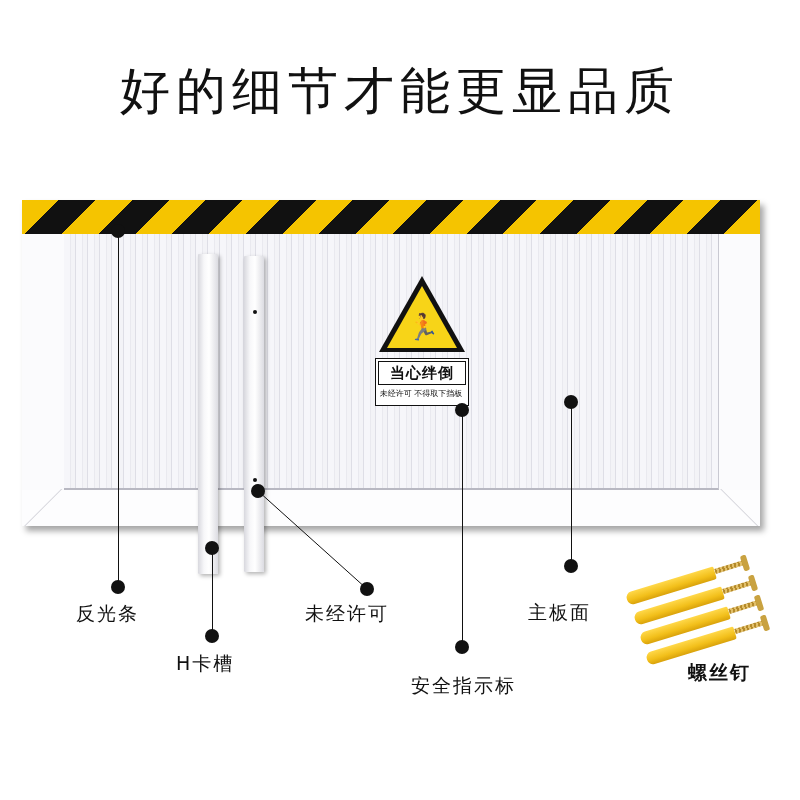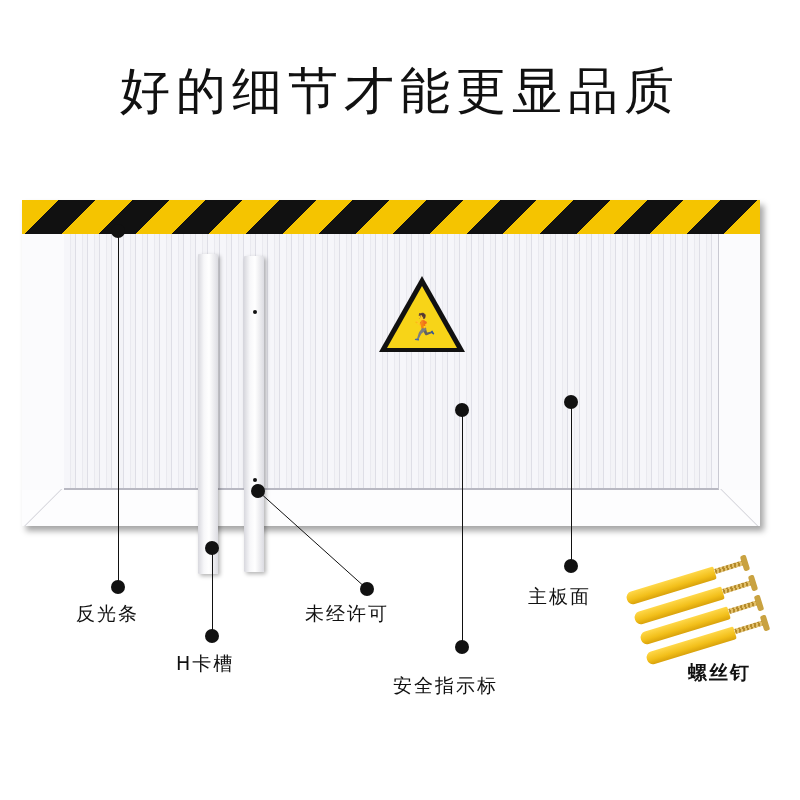--- a/index.html
+++ b/index.html
@@ -65,20 +65,24 @@
 <div class="rail a"></div>
 <div class="rail b">
   <div class="hole" style="left:9px;top:54px;"></div>
   <div class="hole" style="left:9px;top:222px;"></div>
 </div>
 
 <div class="sign">
   <div class="tri"></div>
   <div class="tri-in"></div>
   <div class="fig">🏃</div>
+  <div class="sign-box">
+    <div class="sign-main">当心绊倒</div>
+    <div class="sign-sub">未经许可 不得取下挡板</div>
+  </div>
 </div>
 
 <div class="dot" style="left:118px;top:231px;"></div>
 <div class="vline" style="left:118px;top:231px;height:356px;"></div>
 <div class="dot" style="left:118px;top:587px;"></div>
 <div class="label" style="left:76px;top:601px;">反光条</div>
 
 <div class="dot" style="left:212px;top:548px;"></div>
 <div class="vline" style="left:212px;top:548px;height:88px;"></div>
 <div class="dot" style="left:212px;top:636px;"></div>
@@ -87,26 +91,26 @@
 <div class="dot" style="left:258px;top:491px;"></div>
 <svg style="position:absolute;left:0;top:0;" width="800" height="800">
   <line x1="258" y1="491" x2="367" y2="589" stroke="#111" stroke-width="1"></line>
 </svg>
 <div class="dot" style="left:367px;top:589px;"></div>
 <div class="label" style="left:305px;top:601px;">未经许可</div>
 
 <div class="dot" style="left:462px;top:410px;"></div>
 <div class="vline" style="left:462px;top:410px;height:237px;"></div>
 <div class="dot" style="left:462px;top:647px;"></div>
-<div class="label" style="left:393px;top:673px;">安全指示标</div>
+<div class="label" style="left:411px;top:673px;">安全指示标</div>
 
 <div class="dot" style="left:571px;top:402px;"></div>
 <div class="vline" style="left:571px;top:402px;height:164px;"></div>
 <div class="dot" style="left:571px;top:566px;"></div>
-<div class="label" style="left:528px;top:584px;">主板面</div>
+<div class="label" style="left:528px;top:600px;">主板面</div>
 
 <div class="screws">
   <div class="anchor" style="left:2px;top:38px;width:92px;transform:rotate(-17deg);"></div>
   <div class="screw" style="left:90px;top:14px;width:30px;transform:rotate(-17deg);"></div>
   <div class="head" style="left:117px;top:0px;transform:rotate(-17deg);"></div>
 
   <div class="anchor" style="left:10px;top:58px;width:92px;transform:rotate(-17deg);"></div>
   <div class="screw" style="left:98px;top:34px;width:30px;transform:rotate(-17deg);"></div>
   <div class="head" style="left:125px;top:20px;transform:rotate(-17deg);"></div>
 

